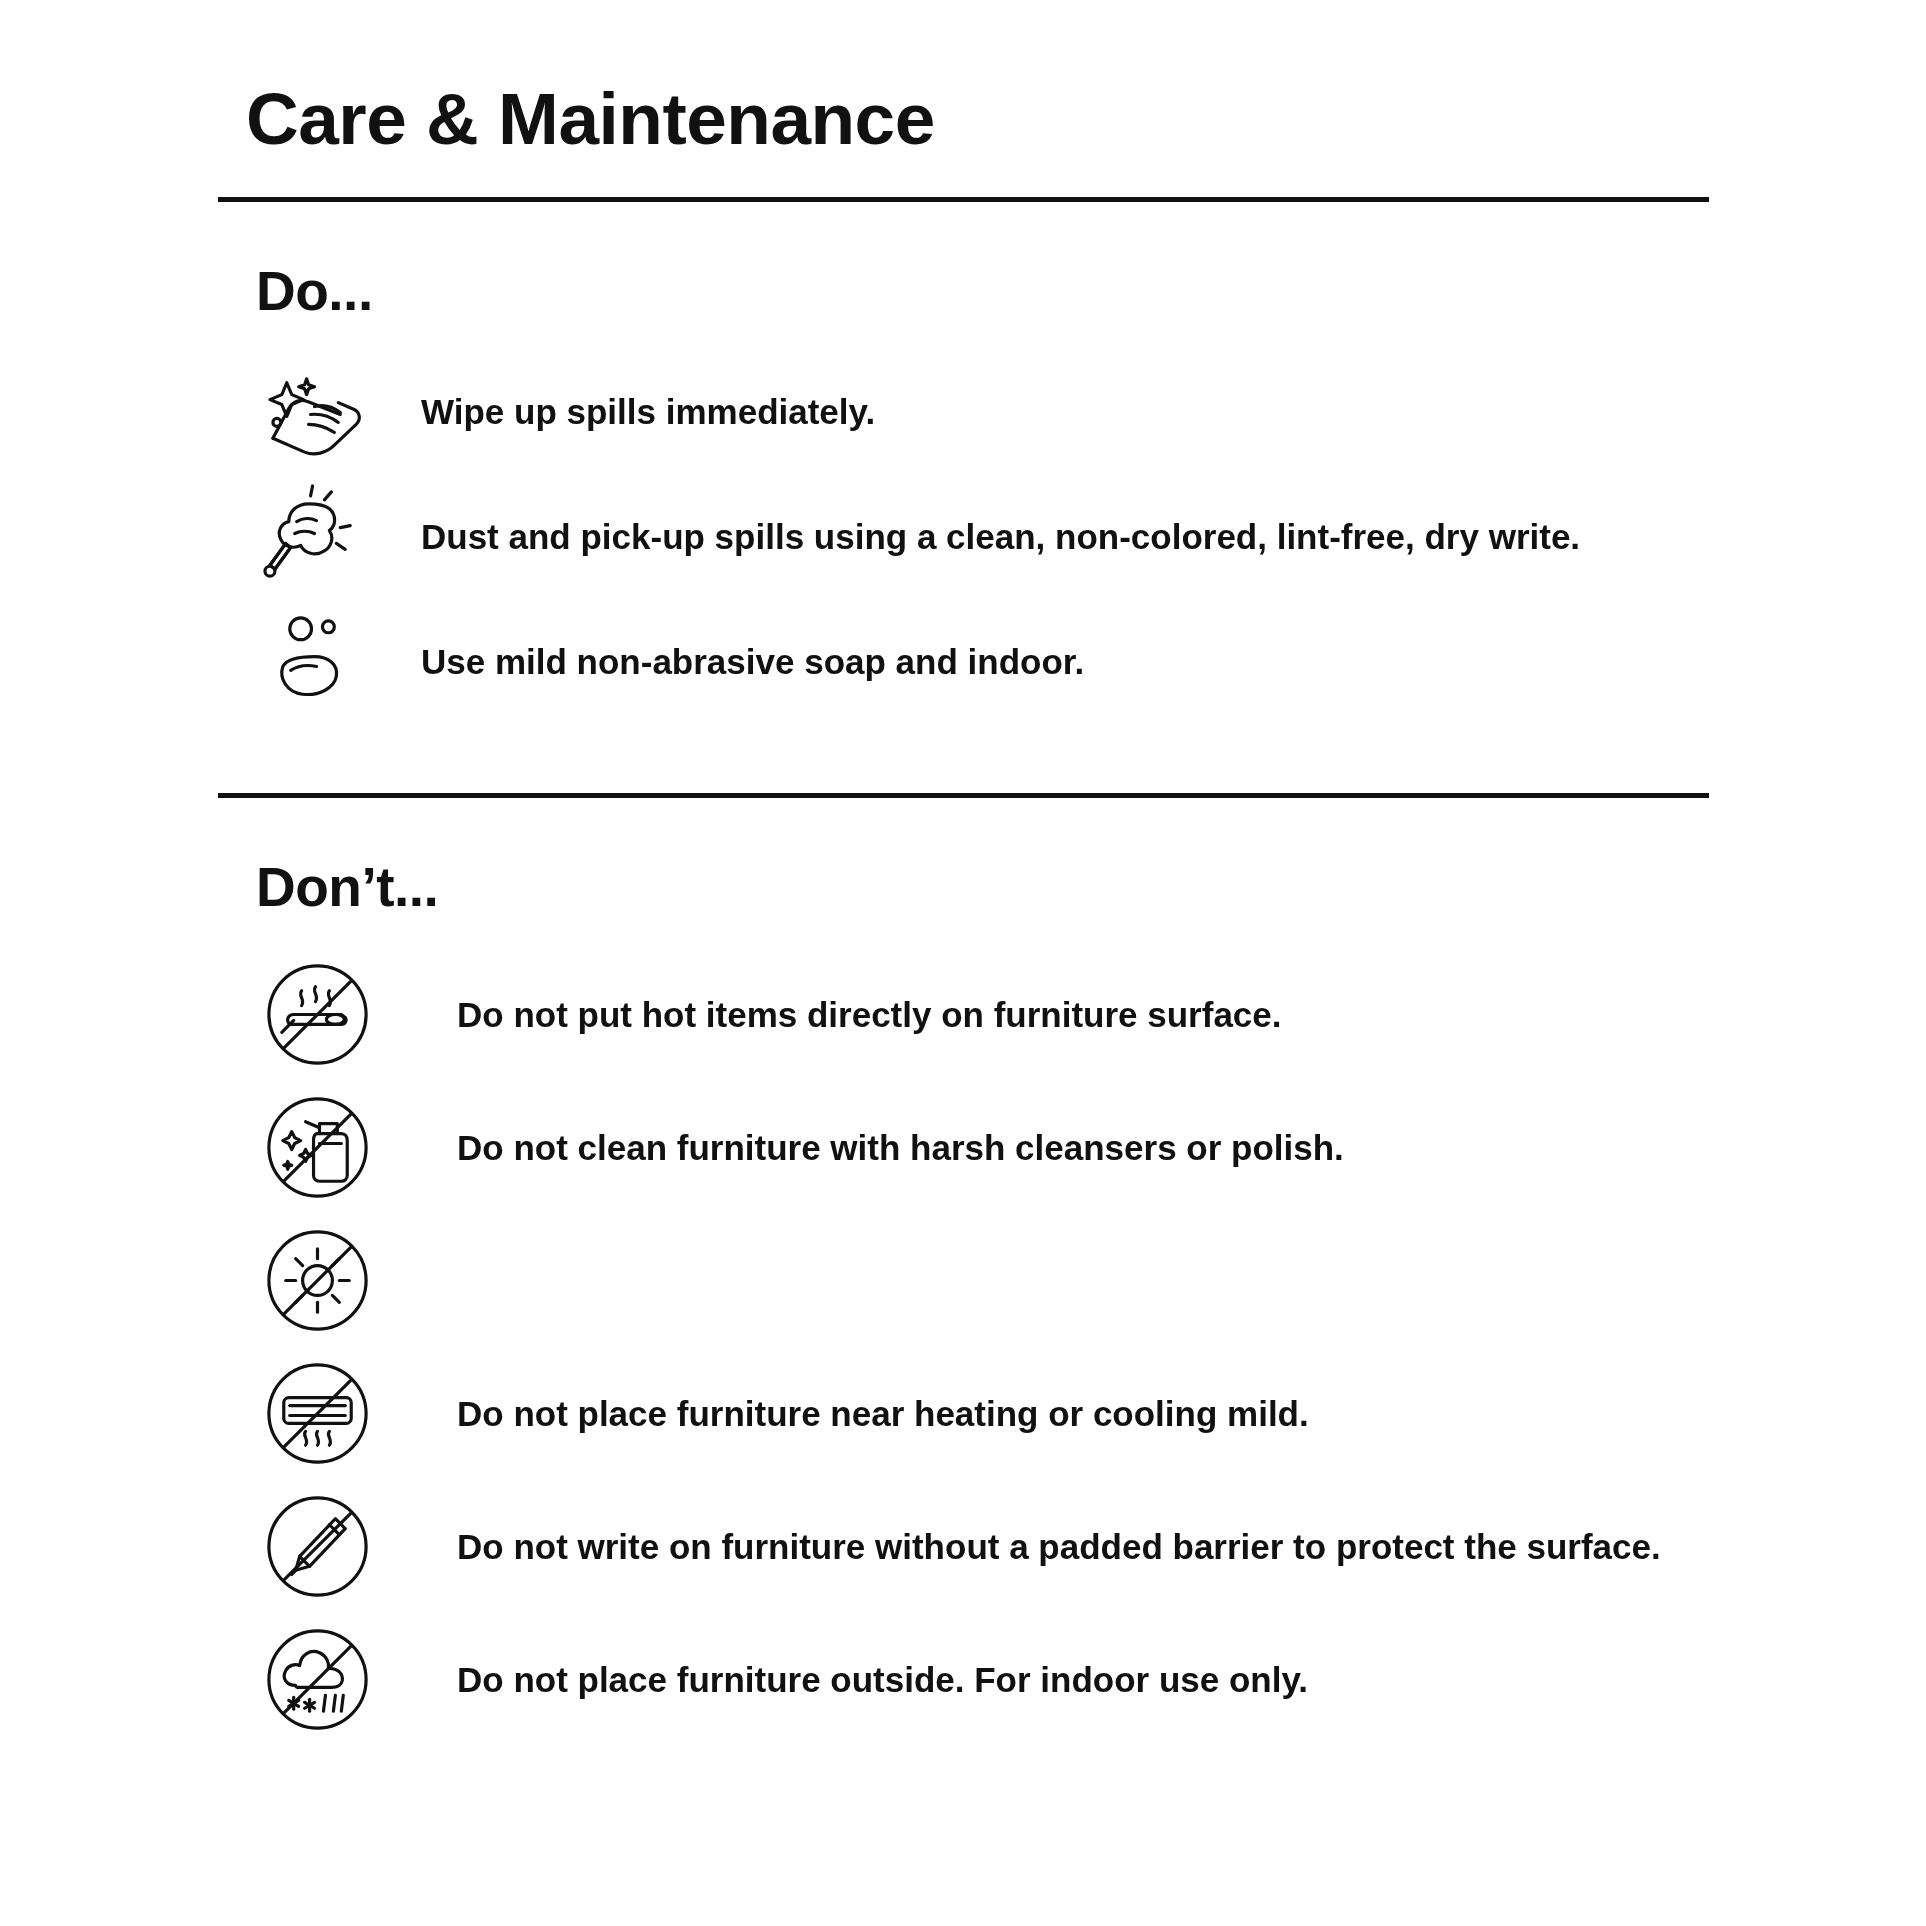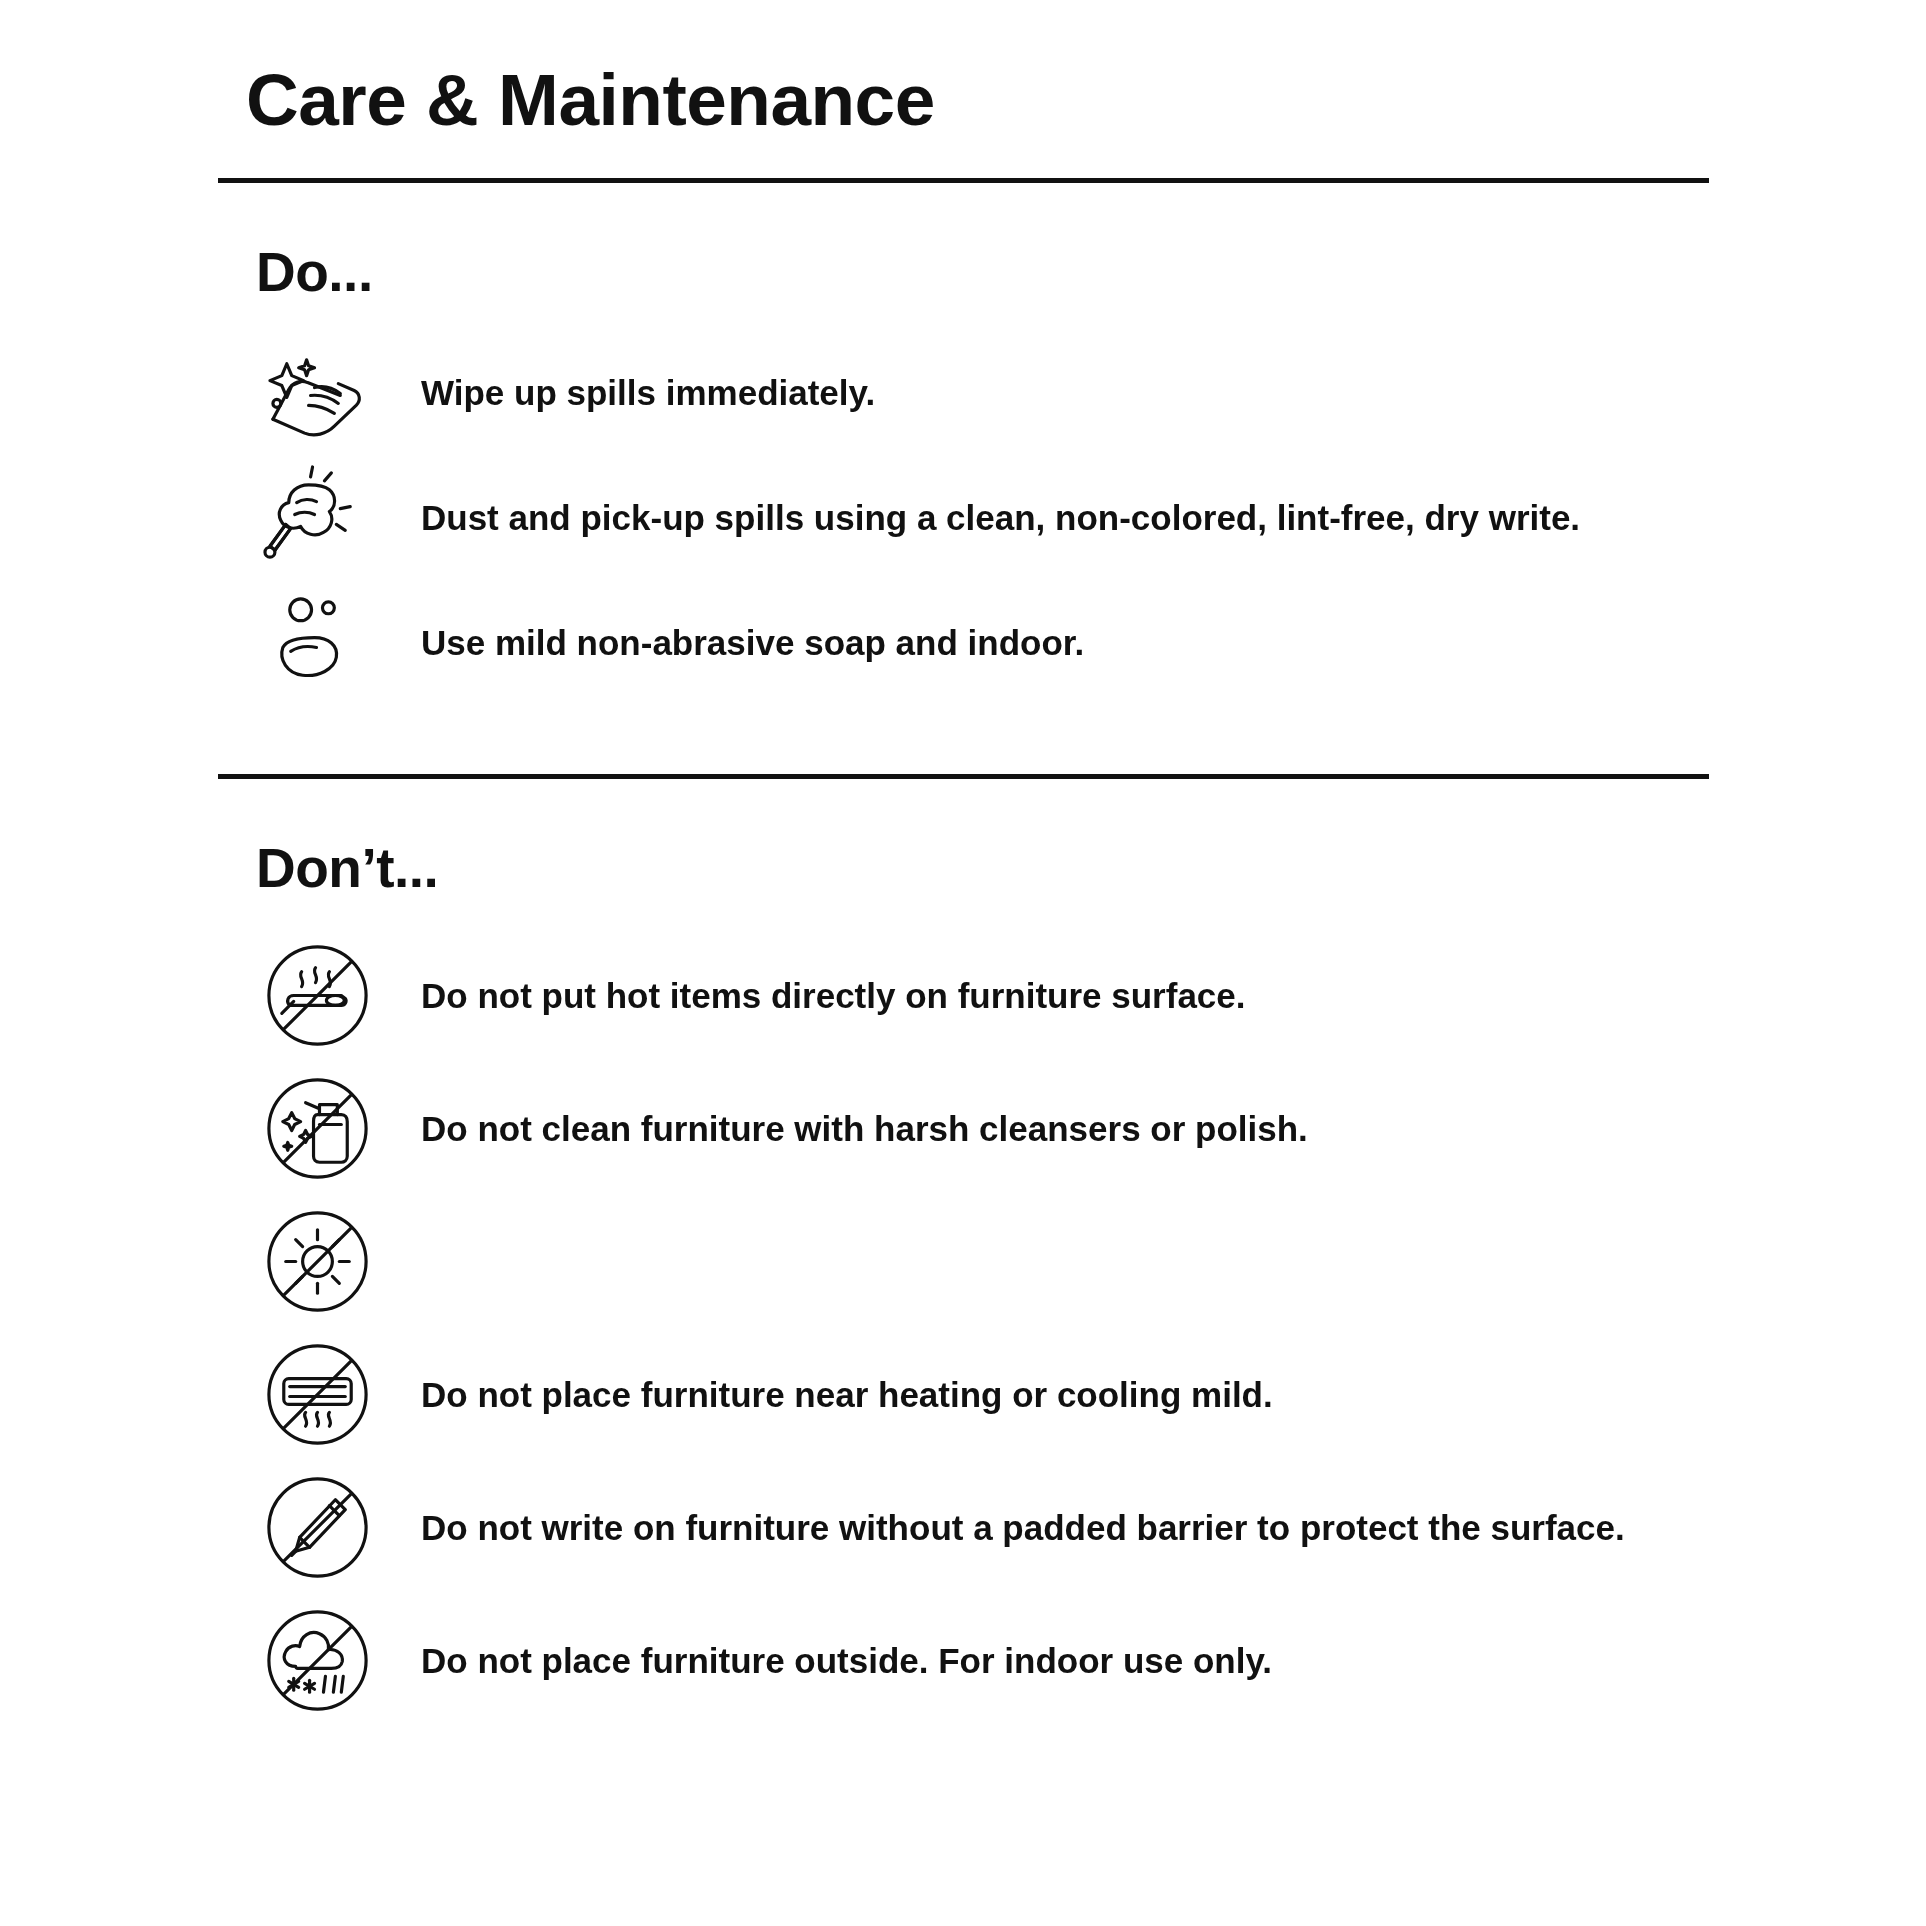--- a/index.html
+++ b/index.html
@@ -18,21 +18,21 @@
     position: relative;
     width: 1927px;
     height: 1927px;
     box-sizing: border-box;
     padding: 0 218px;
   }
   .title {
     font-size: 73px;
     font-weight: bold;
     letter-spacing: -0.5px;
-    padding-top: 60px;
+    padding-top: 79px;
     margin: 0 0 0 28px;
     line-height: 1.1;
   }
   .rule {
     height: 5px;
     background: #111111;
     margin-top: 38px;
   }
   .section {
     padding-left: 30px;
@@ -63,20 +63,21 @@
   }
   .item .label {
     font-size: 35px;
     line-height: 1.35;
     margin-left: 34px;
     color: #111111;
   }
   .dont .item {
     min-height: 123px;
     margin-bottom: 10px;
+    gap: 36px;
   }
   .dont .item .icon {
     height: 123px;
   }
   .rule-mid {
     height: 5px;
     background: #111111;
     margin-top: 77px;
   }
   svg { display: block; }

